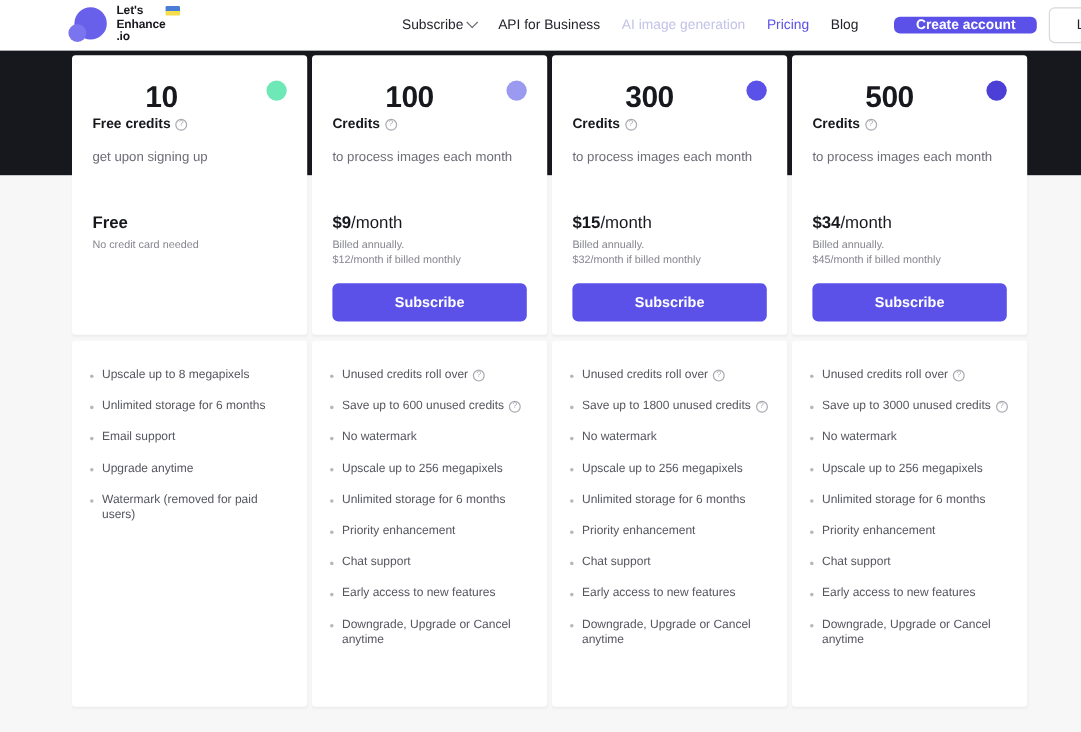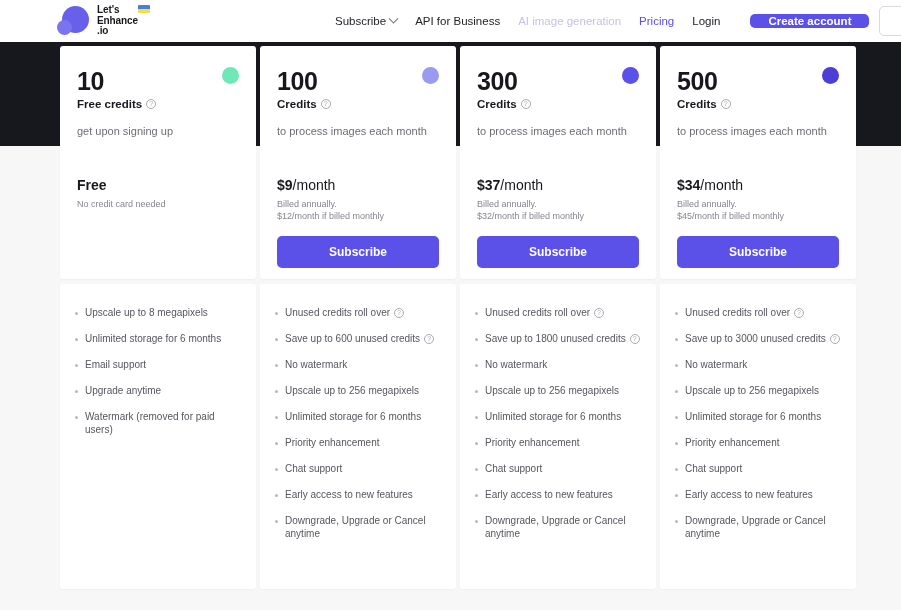--- a/index.html
+++ b/index.html
@@ -145,20 +145,21 @@
     padding: 22px 17px 0 17px;
     position: relative;
     box-shadow: 0 1px 2px rgba(0,0,0,0.04);
   }
   .credits-num {
     font-size: 25px;
     font-weight: 700;
     color: #17181d;
     line-height: 26px;
     letter-spacing: -0.4px;
+    margin-left: 44px;
   }
   .credits-label {
     font-size: 11.5px;
     font-weight: 700;
     color: #17181d;
     margin-top: 4px;
     display: flex; align-items: center; gap: 4px;
   }
   .credits-sub {
     font-size: 11px;
@@ -280,21 +281,21 @@
       <a class="nav-link">
         <span>API for Business</span>
       </a>
       <a class="nav-link muted">
         <span>AI image generation</span>
       </a>
       <a class="nav-link accent">
         <span>Pricing</span>
       </a>
       <a class="nav-link">
-        <span>Login</span>
+        <span>Blog</span>
       </a>
     </nav>
 
     <div class="header-actions">
       <button class="btn-create">Create account</button>
       <button class="btn-login">Login</button>
     </div>
   </div>
 
   <div class="cards">
@@ -413,21 +414,21 @@
         <div class="badge-dot" style="background:#5a51e8"></div>
         <div class="credits-num">300</div>
         <div class="credits-label">
           <span>Credits</span>
           <span class="info-icon"></span>
         </div>
         <div class="credits-sub">to process images each month</div>
 
         <div class="price-block">
           <div class="price-main">
-            <span>$37</span><span class="per">/month</span>
+            <span>$15</span><span class="per">/month</span>
           </div>
           <div class="price-note">
             <div>Billed annually.</div>
             <div>$32/month if billed monthly</div>
           </div>
         </div>
 
         <button class="cta">Subscribe</button>
       </div>
 

